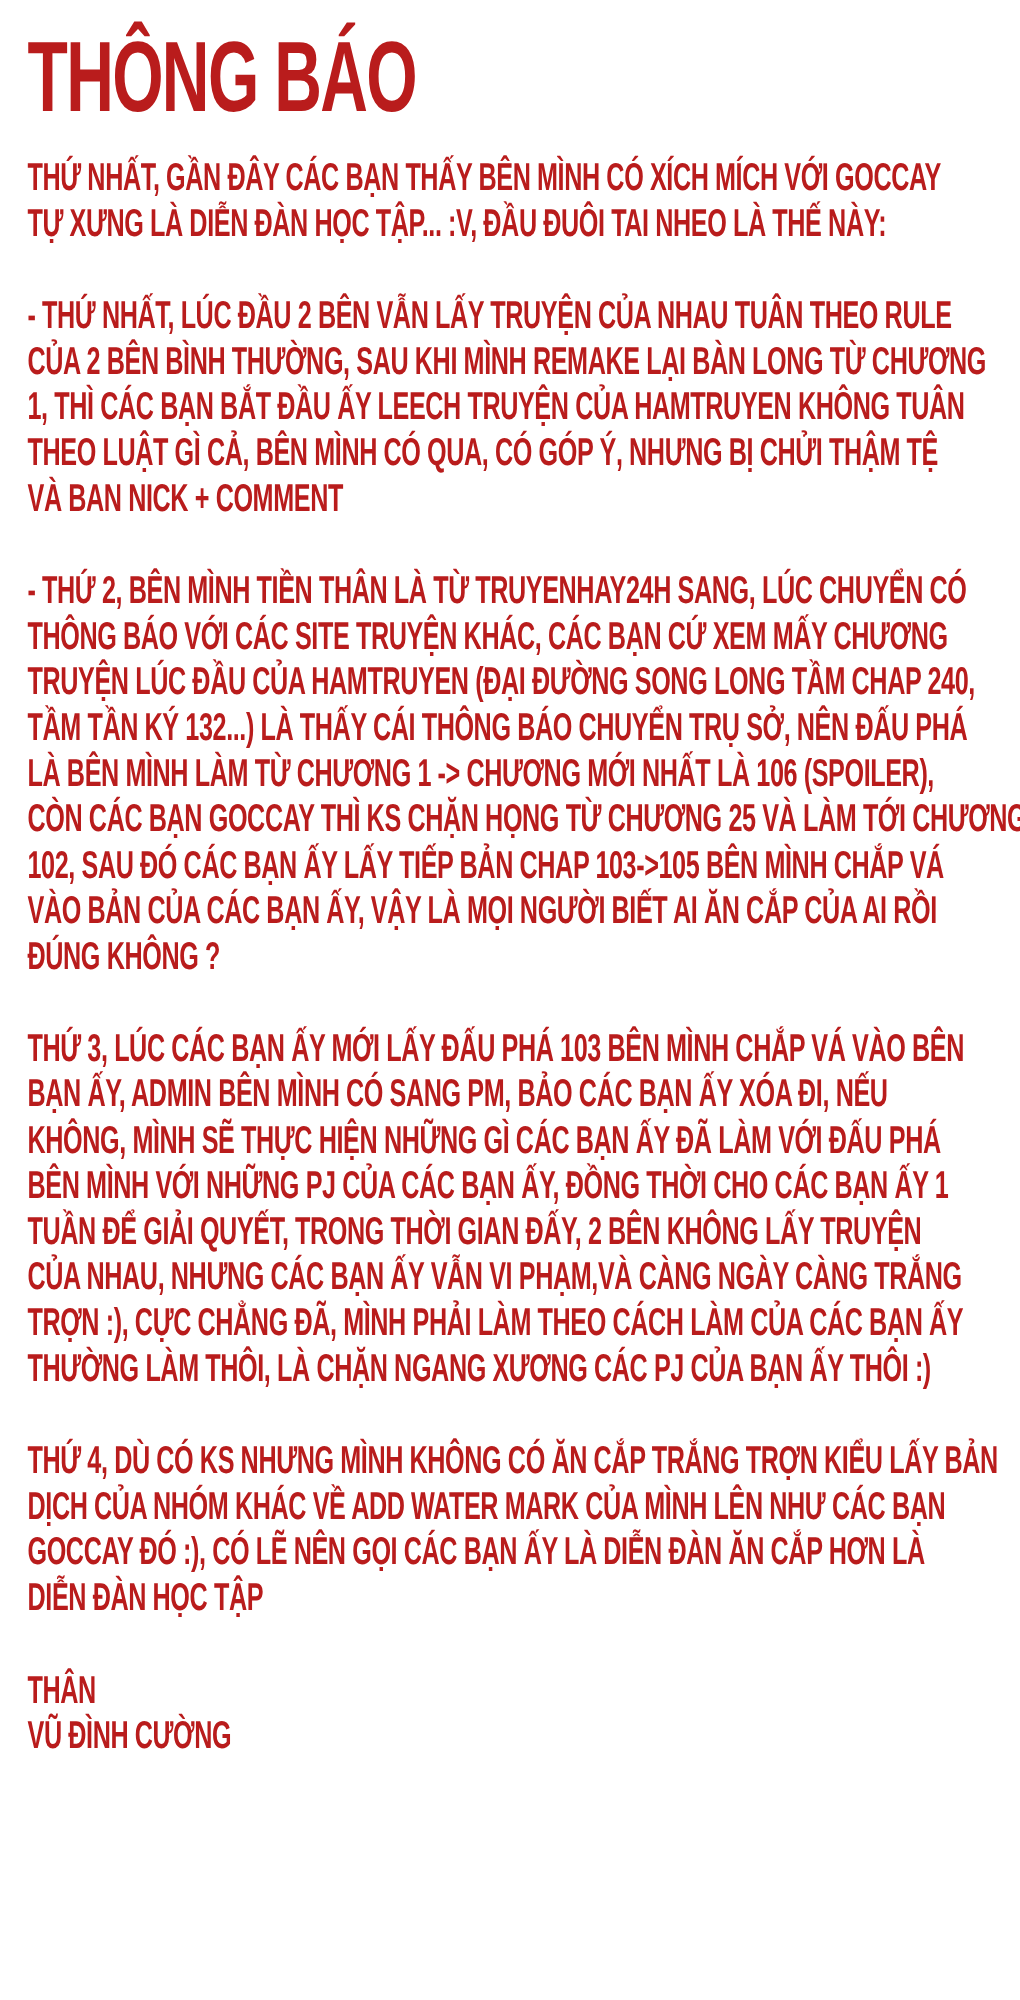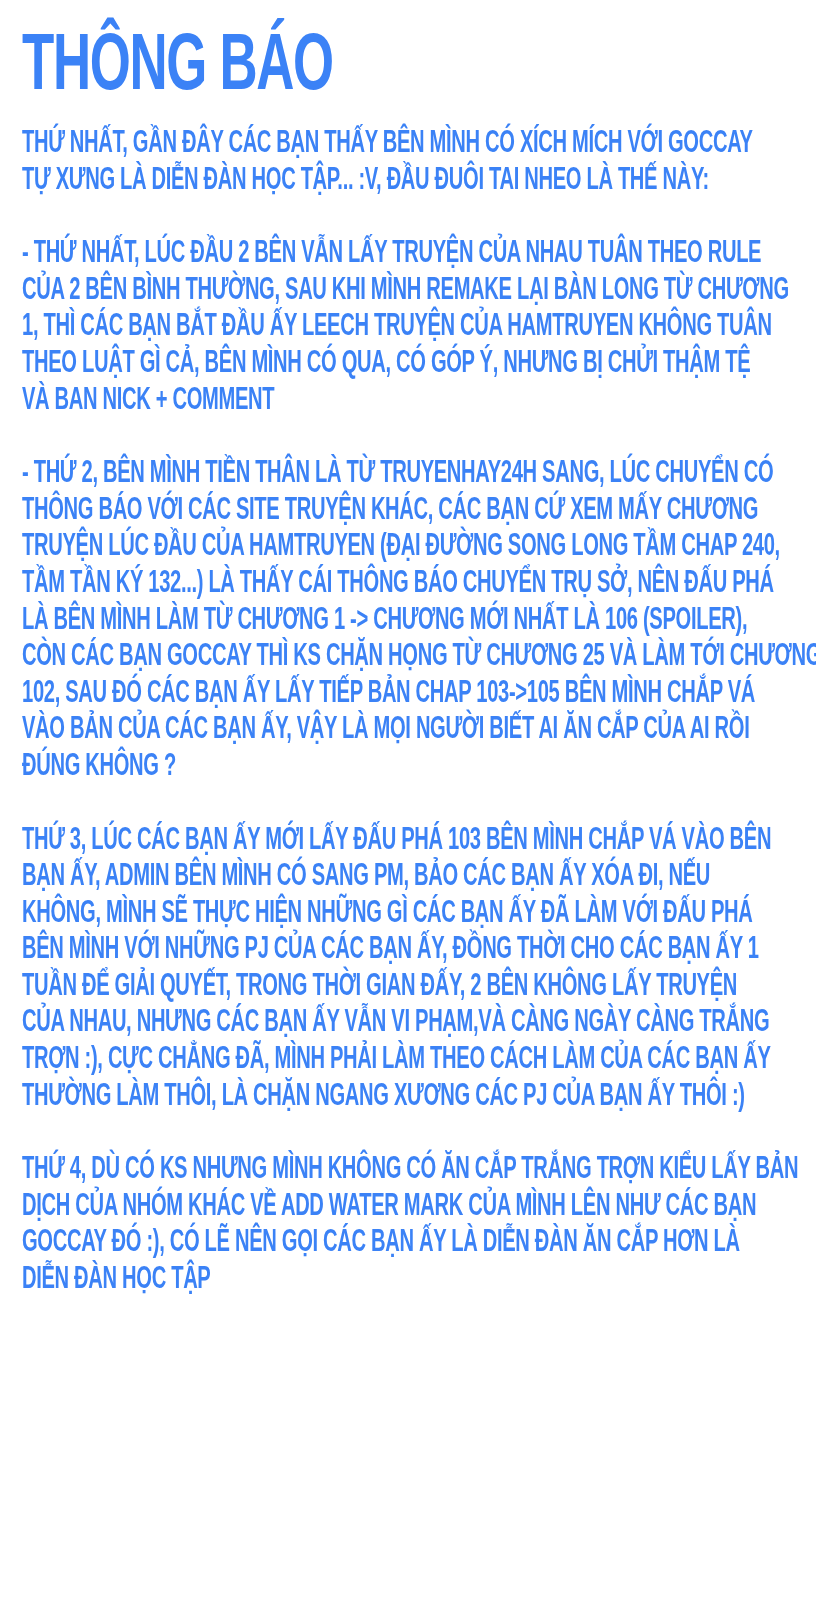--- a/index.html
+++ b/index.html
@@ -2,21 +2,21 @@
 <html><head>
 <meta charset="utf-8">
 <style>
   html,body{margin:0;padding:0;background:#ffffff;}
   .page{
     position:relative;
     width:816px;height:1600px;
     background:#ffffff;
     overflow:hidden;
     font-family:"Liberation Sans", sans-serif;
-    color:#3b82f6;
+    color:#b91c1c;
   }
   .content{padding:10px 0 0 22px;}
   .doc-title{
     font-size:80px;
     font-weight:700;
     line-height:92px;
     letter-spacing:-2px;
     white-space:nowrap;
     transform:scaleX(0.66);
     transform-origin:left top;
@@ -76,15 +76,19 @@
           <div class="line">THƯỜNG LÀM THÔI, LÀ CHẶN NGANG XƯƠNG CÁC PJ CỦA BẠN ẤY THÔI :)</div>
         </div>
         <div class="para">
           <div class="line">THỨ 4, DÙ CÓ KS NHƯNG MÌNH KHÔNG CÓ ĂN CẮP TRẮNG TRỢN KIỂU LẤY BẢN</div>
           <div class="line">DỊCH CỦA NHÓM KHÁC VỀ ADD WATER MARK CỦA MÌNH LÊN NHƯ CÁC BẠN</div>
           <div class="line">GOCCAY ĐÓ :), CÓ LẼ NÊN GỌI CÁC BẠN ẤY LÀ DIỄN ĐÀN ĂN CẮP HƠN LÀ</div>
           <div class="line">DIỄN ĐÀN HỌC TẬP</div>
         </div>
       </div>
 
+    <div class="para signature">
+      <div class="line">THÂN</div>
+      <div class="line">VŨ ĐÌNH CƯỜNG</div>
+    </div>
 
   </div>
 </div>
 
 </body></html>

